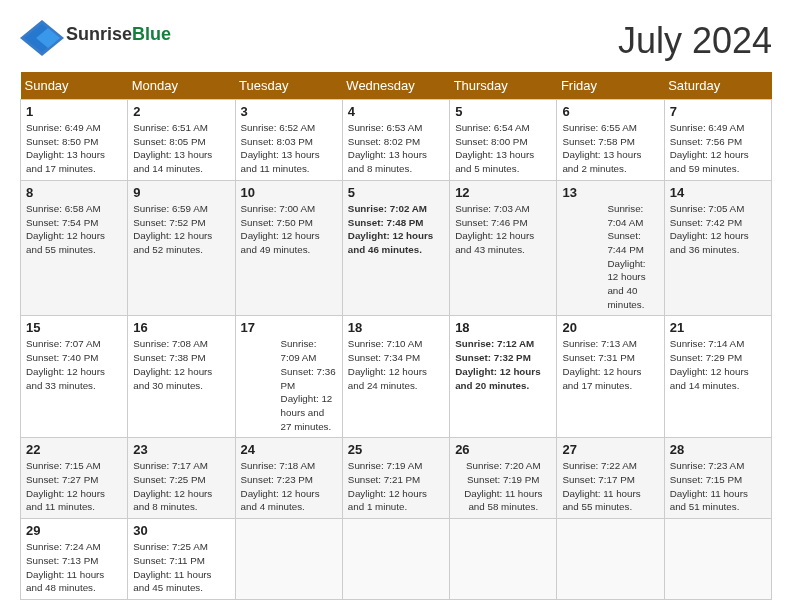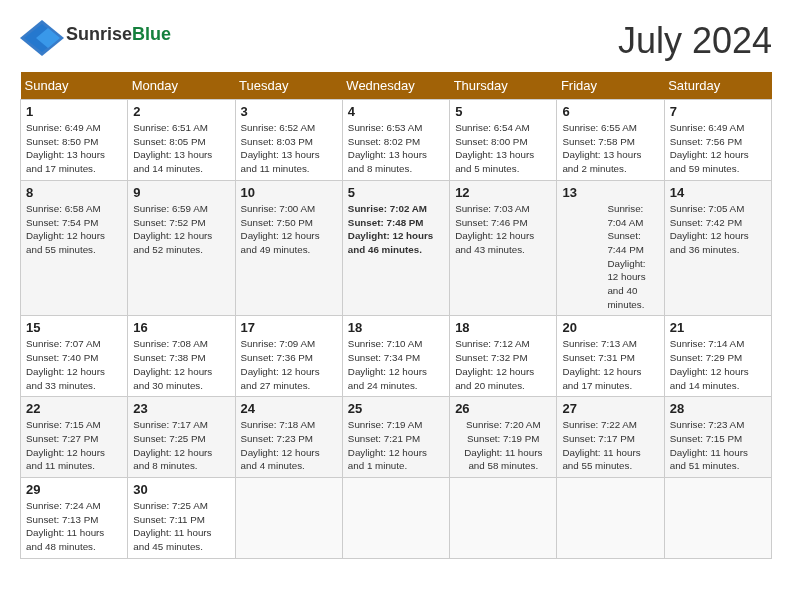--- a/index.html
+++ b/index.html
@@ -216,33 +216,33 @@
 Daylight: 12 hours and 33 minutes.</div>
         </td>
         <td>
           <span class="day-num">16</span>
           <div class="day-info" style="white-space: pre-line;">Sunrise: 7:08 AM
 Sunset: 7:38 PM
 Daylight: 12 hours and 30 minutes.</div>
         </td>
         <td>
           <span class="day-num">17</span>
-          <div class="day-info" style="white-space: pre-line;">Sunrise: 7:09 AM
+          <div class="day-info" style="white-space: pre-line; margin-left: 40px;">Sunrise: 7:09 AM
 Sunset: 7:36 PM
 Daylight: 12 hours and 27 minutes.</div>
         </td>
         <td>
           <span class="day-num">18</span>
           <div class="day-info" style="white-space: pre-line;">Sunrise: 7:10 AM
 Sunset: 7:34 PM
 Daylight: 12 hours and 24 minutes.</div>
         </td>
         <td>
           <span class="day-num">18</span>
-          <div class="day-info" style="white-space: pre-line;">Sunrise: 7:12 AM
+          <div class="day-info" style="white-space: pre-line; font-weight: bold;">Sunrise: 7:12 AM
 Sunset: 7:32 PM
 Daylight: 12 hours and 20 minutes.</div>
         </td>
         <td>
           <span class="day-num">20</span>
           <div class="day-info" style="white-space: pre-line;">Sunrise: 7:13 AM
 Sunset: 7:31 PM
 Daylight: 12 hours and 17 minutes.</div>
         </td>
         <td>

